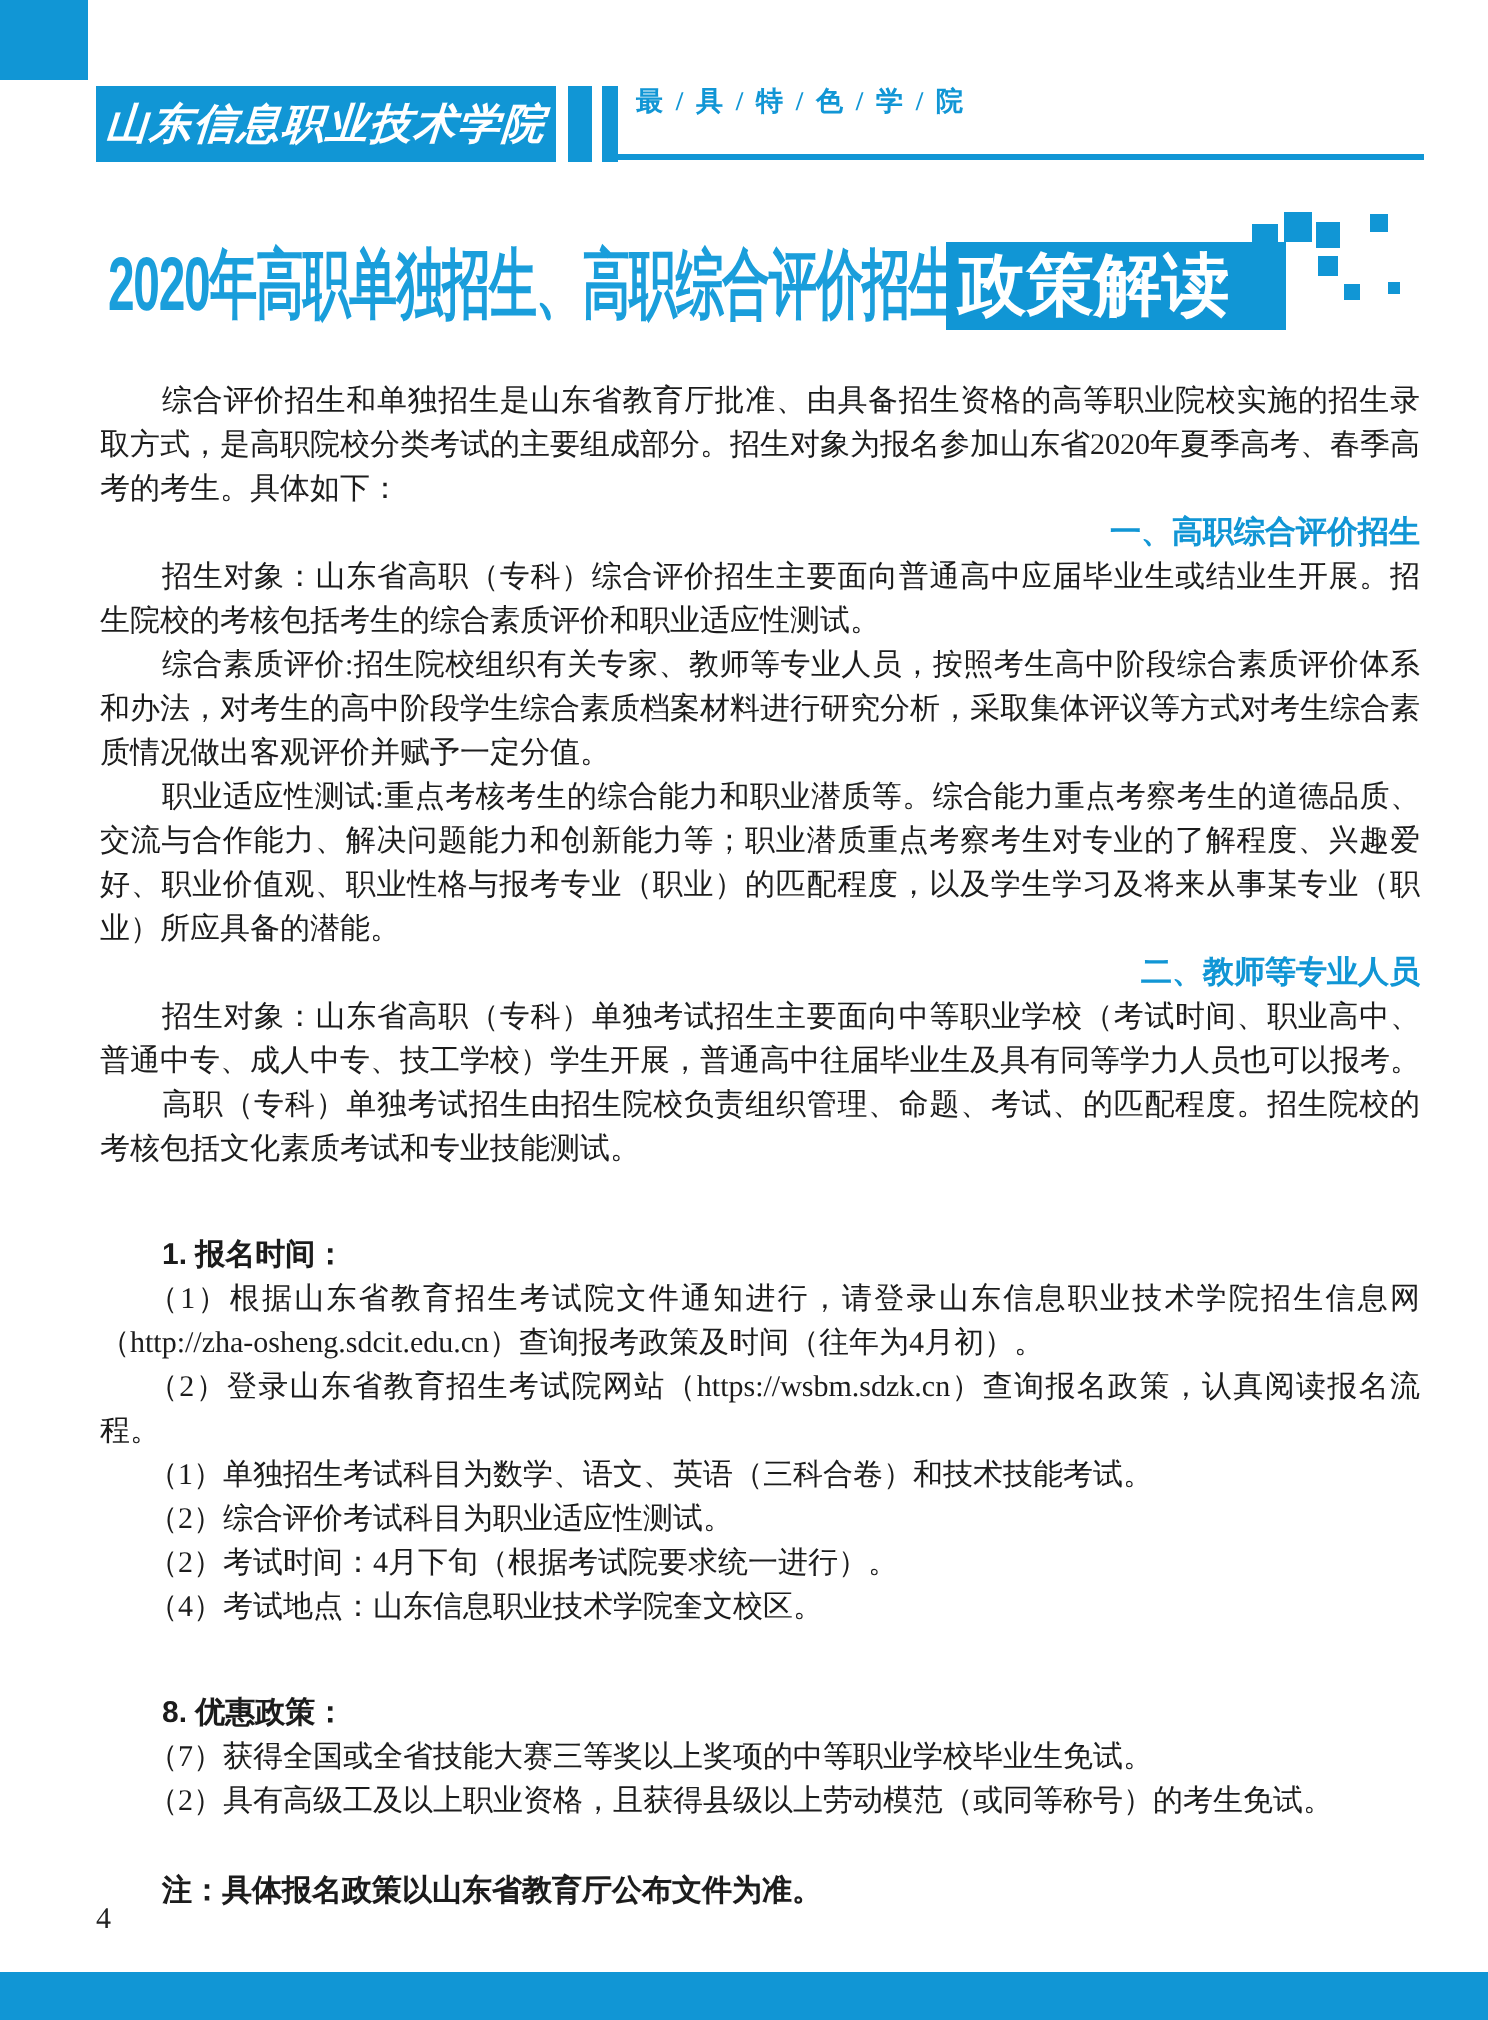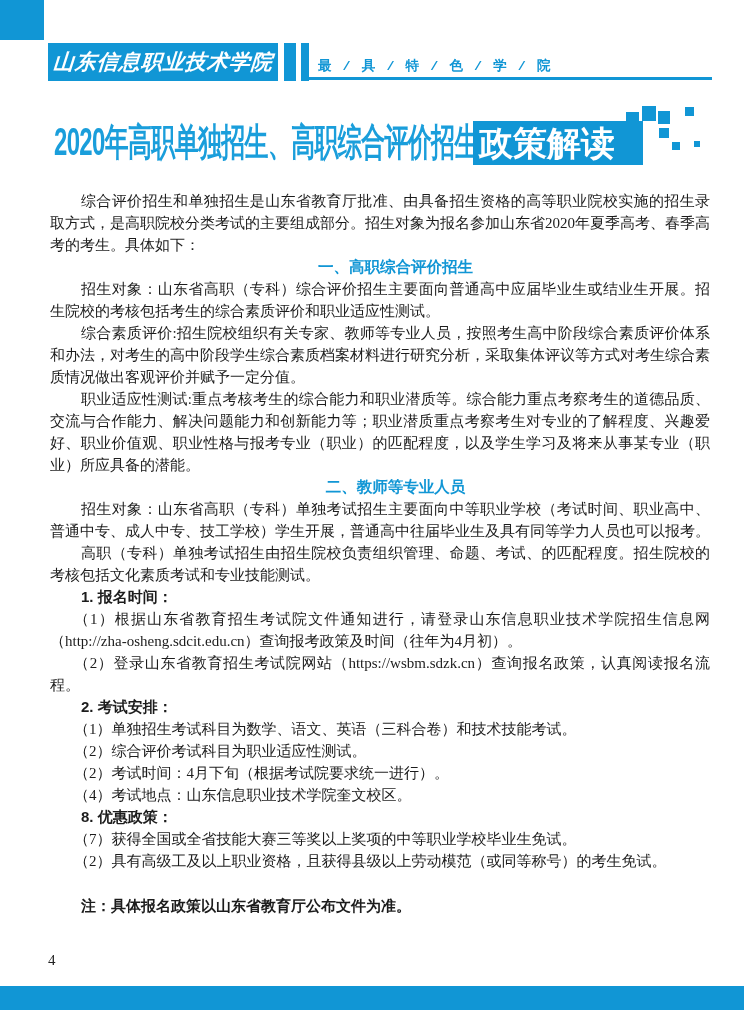--- a/index.html
+++ b/index.html
@@ -19,22 +19,22 @@
   .school-name {
     color: #fff; font-family: "Liberation Serif", "DejaVu Serif", serif;
     font-weight: bold; font-style: italic; font-size: 21px; letter-spacing: 1px;
     transform: skewX(-4deg); white-space: nowrap;
   }
   .vbar { position: absolute; top: 43px; height: 38px; background: var(--accent); }
   .vbar1 { left: 284px; width: 12px; }
   .vbar2 { left: 301px; width: 8px; }
   .hrule { position: absolute; left: 301px; top: 77px; width: 411px; height: 3px; background: var(--accent); }
   .tagline {
-    position: absolute; left: 318px; top: 57px; height: 20px; line-height: 20px;
-    color: var(--accent); font-family: Liberation Mono, monospace;
+    position: absolute; left: 318px; top: 41px; height: 20px; line-height: 20px;
+    color: var(--accent); font-family: Liberation Serif, serif;
     font-weight: bold; font-size: 13.5px; letter-spacing: 1.5px; white-space: nowrap;
   }
   
   .main-title {
     position: absolute; left: 54px; top: 117px; white-space: nowrap;
     font-family: "Liberation Sans", "DejaVu Sans", sans-serif; font-weight: bold;
     font-size: 38px; color: var(--title-blue); letter-spacing: -1px;
     transform: scaleX(0.63); transform-origin: 0 50%;
   }
   .badge {
@@ -54,25 +54,25 @@
   .px7 { left: 694px; top: 141px; width: 6px;  height: 6px; }
   
   .body {
     position: absolute; left: 50px; top: 190px; width: 660px;
     font-size: 15px; line-height: 22px; text-align: justify;
   }
   .para { text-indent: 31px; }
   .sec-heading {
     margin-left: 31px; color: var(--accent);
     font-family: "Liberation Sans", "DejaVu Sans", sans-serif;
-    font-weight: bold; font-size: 15.5px; line-height: 22px; text-align: center;
+    font-weight: bold; font-size: 15.5px; line-height: 22px; text-align: right;
   }
   .bold-item {
     margin-left: 31px; font-weight: bold;
-    font-family: "Liberation Sans", "DejaVu Sans", sans-serif; font-size: 15px; text-align: left;
+    font-family: "Liberation Sans", "DejaVu Sans", sans-serif; font-size: 15px; text-align: left; margin-top: 31px;
   }
   .list-item { text-indent: 24px; }
   .note {
     margin: 23px 0 0 31px; font-weight: bold;
     font-family: "Liberation Sans", "DejaVu Sans", sans-serif; font-size: 15px; text-align: left;
   }
   
   .page-number { position: absolute; left: 48px; top: 952px; font-size: 15px; color: #222; }
   .footer-bar { position: absolute; left: 0; top: 986px; width: 744px; height: 24px; background: var(--accent); }
 </style>
@@ -107,21 +107,20 @@
     <h2 class="sec-heading">一、高职综合评价招生</h2>
     <p class="para">招生对象：山东省高职（专科）综合评价招生主要面向普通高中应届毕业生或结业生开展。招生院校的考核包括考生的综合素质评价和职业适应性测试。</p>
     <p class="para">综合素质评价:招生院校组织有关专家、教师等专业人员，按照考生高中阶段综合素质评价体系和办法，对考生的高中阶段学生综合素质档案材料进行研究分析，采取集体评议等方式对考生综合素质情况做出客观评价并赋予一定分值。</p>
     <p class="para">职业适应性测试:重点考核考生的综合能力和职业潜质等。综合能力重点考察考生的道德品质、交流与合作能力、解决问题能力和创新能力等；职业潜质重点考察考生对专业的了解程度、兴趣爱好、职业价值观、职业性格与报考专业（职业）的匹配程度，以及学生学习及将来从事某专业（职业）所应具备的潜能。</p>
     <h2 class="sec-heading">二、教师等专业人员</h2>
     <p class="para">招生对象：山东省高职（专科）单独考试招生主要面向中等职业学校（考试时间、职业高中、普通中专、成人中专、技工学校）学生开展，普通高中往届毕业生及具有同等学力人员也可以报考。</p>
     <p class="para">高职（专科）单独考试招生由招生院校负责组织管理、命题、考试、的匹配程度。招生院校的考核包括文化素质考试和专业技能测试。</p>
     <p class="bold-item">1. 报名时间：</p>
     <p class="list-item">（1）根据山东省教育招生考试院文件通知进行，请登录山东信息职业技术学院招生信息网（http://zha-osheng.sdcit.edu.cn）查询报考政策及时间（往年为4月初）。</p>
     <p class="list-item">（2）登录山东省教育招生考试院网站（https://wsbm.sdzk.cn）查询报名政策，认真阅读报名流程。</p>
-    <p class="bold-item">2. 考试安排：</p>
     <p class="list-item">（1）单独招生考试科目为数学、语文、英语（三科合卷）和技术技能考试。</p>
     <p class="list-item">（2）综合评价考试科目为职业适应性测试。</p>
     <p class="list-item">（2）考试时间：4月下旬（根据考试院要求统一进行）。</p>
     <p class="list-item">（4）考试地点：山东信息职业技术学院奎文校区。</p>
     <p class="bold-item">8. 优惠政策：</p>
     <p class="list-item">（7）获得全国或全省技能大赛三等奖以上奖项的中等职业学校毕业生免试。</p>
     <p class="list-item">（2）具有高级工及以上职业资格，且获得县级以上劳动模范（或同等称号）的考生免试。</p>
     <p class="note">注：具体报名政策以山东省教育厅公布文件为准。</p>
   </main>
 

